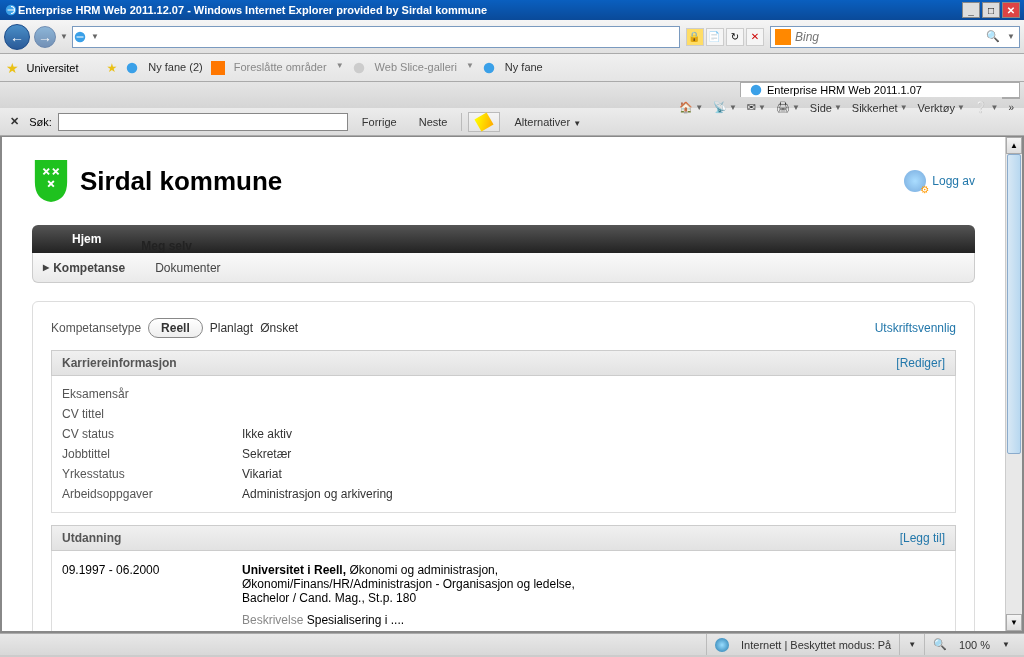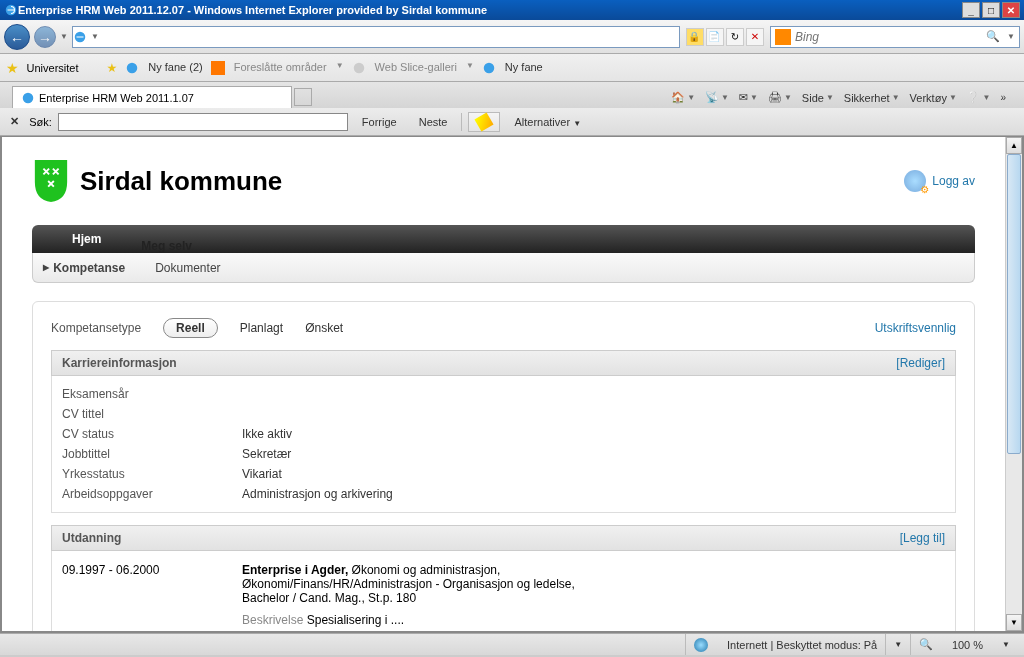--- a/index.html
+++ b/index.html
@@ -26,21 +26,21 @@
 .search-mag { width: 20px; height: 20px; display: flex; align-items: center; justify-content: center; color: #27a; }
 
 
 .favbar { background: linear-gradient(#f0f0f0, #e5e5e5); border-bottom: 1px solid #aaa; height: 28px; display: flex; align-items: center; padding: 0 6px; gap: 8px; font-size: 11px; }
 .favstar { color: #eac117; font-size: 14px; }
 .favitem { display: flex; align-items: flex-start; gap: 9px; color: #333; }
 .favitem.disabled { color: #888; }
 .favicon-orange { width: 14px; height: 14px; background: #ff7700; display: inline-block; }
 
 
-.tabbar { background: linear-gradient(#e5e5e5, #d5d5d5); height: 26px; display: flex; align-items: flex-end; padding: 0 12px; }
+.tabbar { background: linear-gradient(#e5e5e5, #d5d5d5); height: 26px; display: flex; align-items: flex-end; padding: 0 4px; flex-direction: column; }
 .tab { background: #fff; border: 1px solid #aaa; border-bottom: none; height: 22px; display: flex; align-items: center; padding: 0 8px; gap: 4px; font-size: 11px; min-width: 280px; }
 .newtab { width: 18px; height: 18px; border: 1px solid #aaa; margin-left: 2px; margin-bottom: 2px; }
 .tabtools { margin-left: auto; display: flex; align-items: center; gap: 10px; padding-right: 6px; padding-bottom: 4px; color: #333; }
 .tabtools .ti { display: flex; align-items: center; gap: 2px; }
 .tabtools .drop { font-size: 8px; color: #666; }
 
 
 .findbar { background: linear-gradient(#ececec, #dcdcdc); border-bottom: 1px solid #aaa; height: 28px; display: flex; align-items: center; padding: 0 6px; gap: 6px; font-size: 11px; }
 .findbar .x { font-weight: bold; color: #333; padding: 0 4px; }
 .findbar input { width: 290px; height: 18px; border: 1px solid #888; padding: 0 4px; }
@@ -69,42 +69,42 @@
 .main-tabs { background: linear-gradient(#555,#222); border-radius: 6px 6px 0 0; height: 16px; display: flex; align-items: stretch; padding: 14px 20px; }
 .main-tab { color: #fff; padding: 0 20px; display: flex; align-items: center; font-size: 12px; font-weight: bold; }
 .main-tab.active { background: #fff; color: #222; border-radius: 4px 4px 0 0; margin-top: 7px; }
 .sub-tabs { background: linear-gradient(#fafafa,#eaeaea); border: 1px solid #ccc; border-top: none; height: 30px; display: flex; align-items: center; padding: 0 10px; gap: 30px; font-size: 12px; color: #444; border-radius: 0 0 6px 6px; }
 .sub-tabs .sub { display: flex; align-items: center; gap: 4px; }
 .sub .tri { font-size: 8px; }
 .sub.active { font-weight: bold; }
 
 
 .inner { background: #fff; border: 1px solid #ddd; border-radius: 6px; margin-top: 18px; padding: 16px 18px; }
-.kt-row { display: flex; align-items: center; gap: 22px; font-size: 12px; color: #333; margin-bottom: 12px; }
+.kt-row { display: flex; align-items: center; gap: 7px; font-size: 12px; color: #333; margin-bottom: 12px; }
 .kt-label { color: #555; }
 .kt-pill { border: 1px solid #888; border-radius: 10px; padding: 2px 12px; font-weight: bold; background: linear-gradient(#fff,#eee); }
 .kt-link { color: #27a; margin-left: auto; font-size: 12px; }
 
 .section-header { background: linear-gradient(#f0f0f0,#e2e2e2); border: 1px solid #ccc; padding: 5px 10px; font-weight: bold; color: #555; font-size: 12px; display: flex; }
 .section-header .action { margin-left: auto; color: #27a; font-weight: normal; }
 .section-body { padding: 8px 10px; border: 1px solid #ddd; border-top: none; margin-bottom: 12px; }
 .kv-row { display: flex; font-size: 12px; color: #333; padding: 3px 0; }
 .kv-row .k { width: 180px; color: #555; }
 .kv-row .v { flex: 1; }
 
 .edu-row { display: flex; font-size: 12px; padding: 4px 0; }
 .edu-date { width: 180px; font-weight: normal; }
 .edu-body { flex: 1; }
 .edu-body .inst { font-weight: bold; }
 .edu-body .desc-label { color: #888; }
 
 
 .statusbar { background: linear-gradient(#e8e8e8,#d8d8d8); border-top: 1px solid #aaa; height: 22px; display: flex; align-items: center; padding: 0 6px; font-size: 11px; color: #333; }
 .statusbar .spacer { flex: 1; }
-.statusbar .seg { display: flex; align-items: center; gap: 19px; padding: 0 8px; border-left: 1px solid #bbb; height: 100%; }
+.statusbar .seg { display: flex; align-items: center; gap: 12px; padding: 0 8px; border-left: 1px solid #bbb; height: 100%; }
 .globe { width: 14px; height: 14px; border-radius: 50%; background: radial-gradient(#9df,#27a); }
 
 .ie-e { display: inline-block; width: 14px; height: 14px; }
 .ie-e svg { width: 100%; height: 100%; }
 </style>
 </head>
 <body>
 
 <div class="titlebar">
   <span class="ie-e">
@@ -301,21 +301,21 @@
       </div>
 
       <div class="section-header">
         <span>Utdanning</span>
         <a class="action">[Legg til]</a>
       </div>
       <div class="section-body">
         <div class="edu-row">
           <div class="edu-date">09.1997 - 06.2000</div>
           <div class="edu-body">
-            <div><span class="inst">Enterprise i Agder,</span><span> Økonomi og administrasjon,</span></div>
+            <div><span class="inst">Universitet i Reell,</span><span> Økonomi og administrasjon,</span></div>
             <div>Økonomi/Finans/HR/Administrasjon - Organisasjon og ledelse,</div>
             <div>Bachelor / Cand. Mag., St.p. 180</div>
             <div style="margin-top:8px"><span class="desc-label">Beskrivelse</span> <span>Spesialisering i ....</span></div>
           </div>
         </div>
       </div>
 
     </div>
   </div>
 </div>

